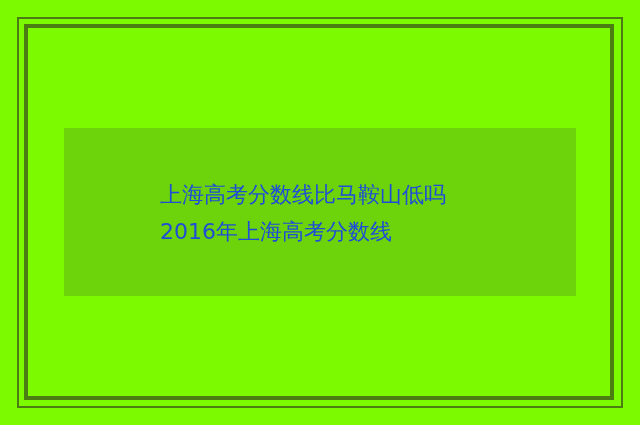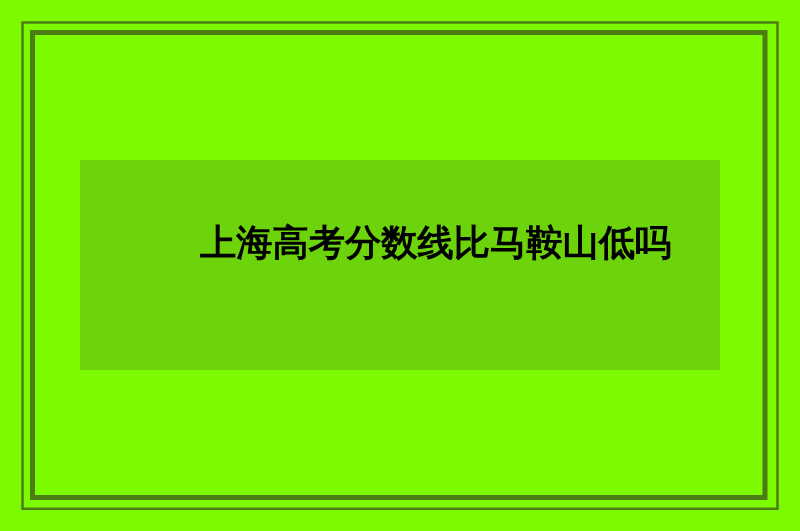--- a/index.html
+++ b/index.html
@@ -56,38 +56,39 @@
   }
 
   
   #headline {
     position: absolute;
     left: 96px;
     top: 48px;
     width: 400px;
   }
   .headline-line {
-    color: #000000;
-    font-size: 29px;
+    color: #1d4ed8;
+    font-size: 22px;
     line-height: 37px;
     white-space: nowrap;
     letter-spacing: 0px;
-    font-weight: 700;
+    font-weight: 400;
   }
   .headline-line.line-2 {
     padding-left: 0px;
   }
 </style>
 </head>
 <body>
 
 <div id="banner-canvas">
 
   <div class="frame frame-outer"></div>
   <div class="frame frame-inner"></div>
 
   <div id="text-panel">
     <div id="headline">
       <div class="headline-line line-1">上海高考分数线比马鞍山低吗</div>
+      <div class="headline-line line-2">2016年上海高考分数线</div>
     </div>
   </div>
 
 </div>
 
 </body></html>

